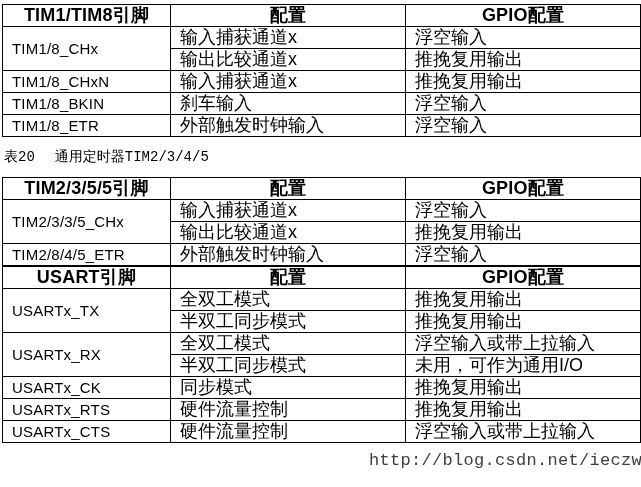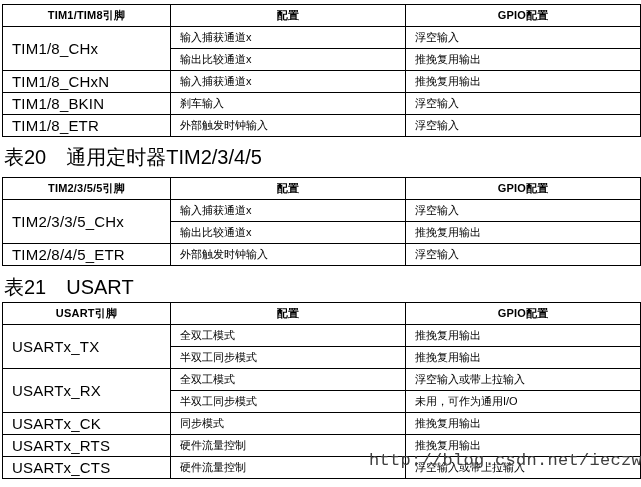--- a/index.html
+++ b/index.html
@@ -18,45 +18,46 @@
     border-collapse: collapse;
     table-layout: fixed;
     width: 638px;
   }
   table.cfg col.c1 { width: 168px; }
   table.cfg col.c2 { width: 235px; }
   table.cfg col.c3 { width: 235px; }
 
   table.cfg th, table.cfg td {
     border: 1px solid #000000;
-    font-size: 11px;
+    font-size: 18px;
     line-height: 15px;
     overflow: hidden;
     white-space: nowrap;
   }
   table.cfg th {
     height: 21px;
     font-weight: bold;
     text-align: center;
     padding: 0;
     letter-spacing: 0.2px;
   }
   table.cfg td {
     height: 21px;
     text-align: left;
     padding: 0 2px 0 9px;
     vertical-align: middle;
   }
   table.cfg td.pin { font-size: 15px; letter-spacing: 0.2px; }
 
   .caption {
-    font-size: 20px;
+    font-size: 14px;
     line-height: 17px;
     margin: 12px 0 11px 2px;
     white-space: nowrap;
+    font-family: Liberation Mono, monospace;
   }
   .caption .cap-label { margin-right: 20px; }
   .caption.c2 { margin: 13px 0 6px 2px; }
 
   .watermark {
     position: absolute;
     left: 369px;
     top: 451px;
     font-family: "Liberation Mono", monospace;
     font-size: 17px;
@@ -136,23 +137,20 @@
         <td>推挽复用输出</td>
       </tr>
       <tr>
         <td class="pin">TIM2/8/4/5_ETR</td>
         <td>外部触发时钟输入</td>
         <td>浮空输入</td>
       </tr>
     </tbody>
   </table>
 
-  <div class="caption c2">
-    <span class="cap-label">表21</span><span>USART</span>
-  </div>
 
   <table class="cfg">
     <colgroup>
         <col class="c1">
         <col class="c2">
         <col class="c3">
       </colgroup>
     <tbody>
       <tr>
         <th>USART引脚</th>

